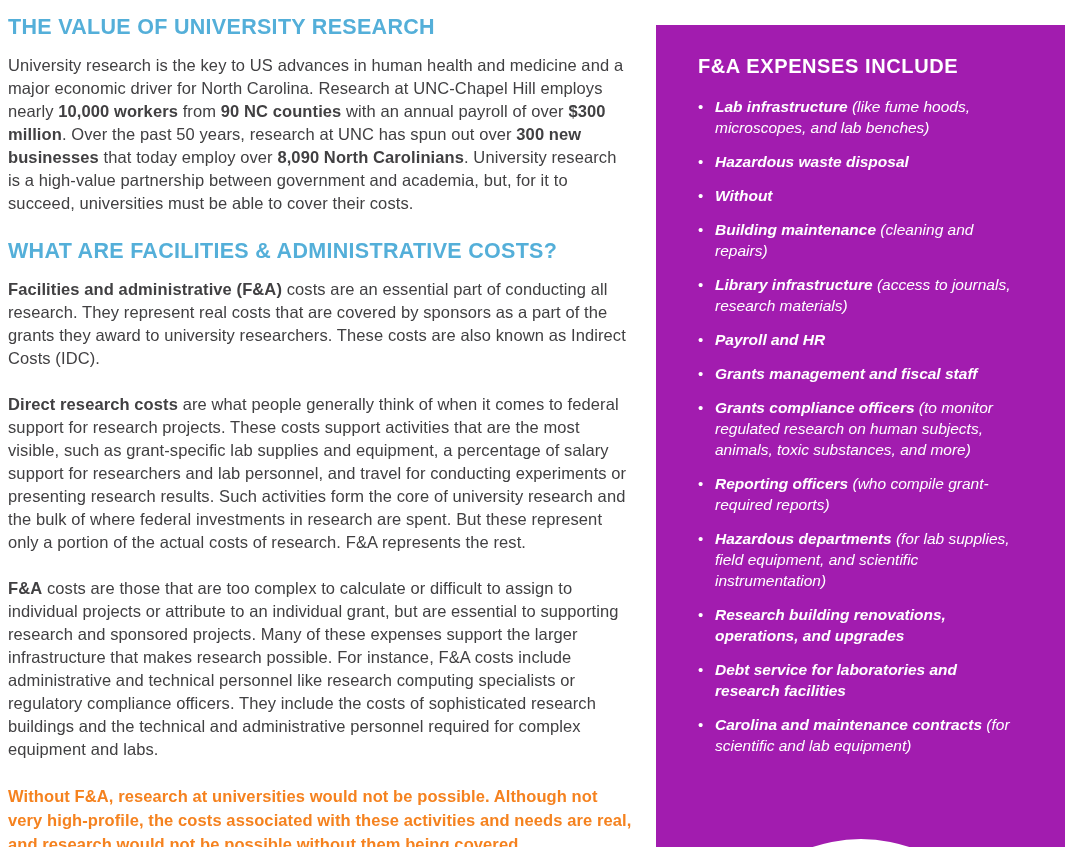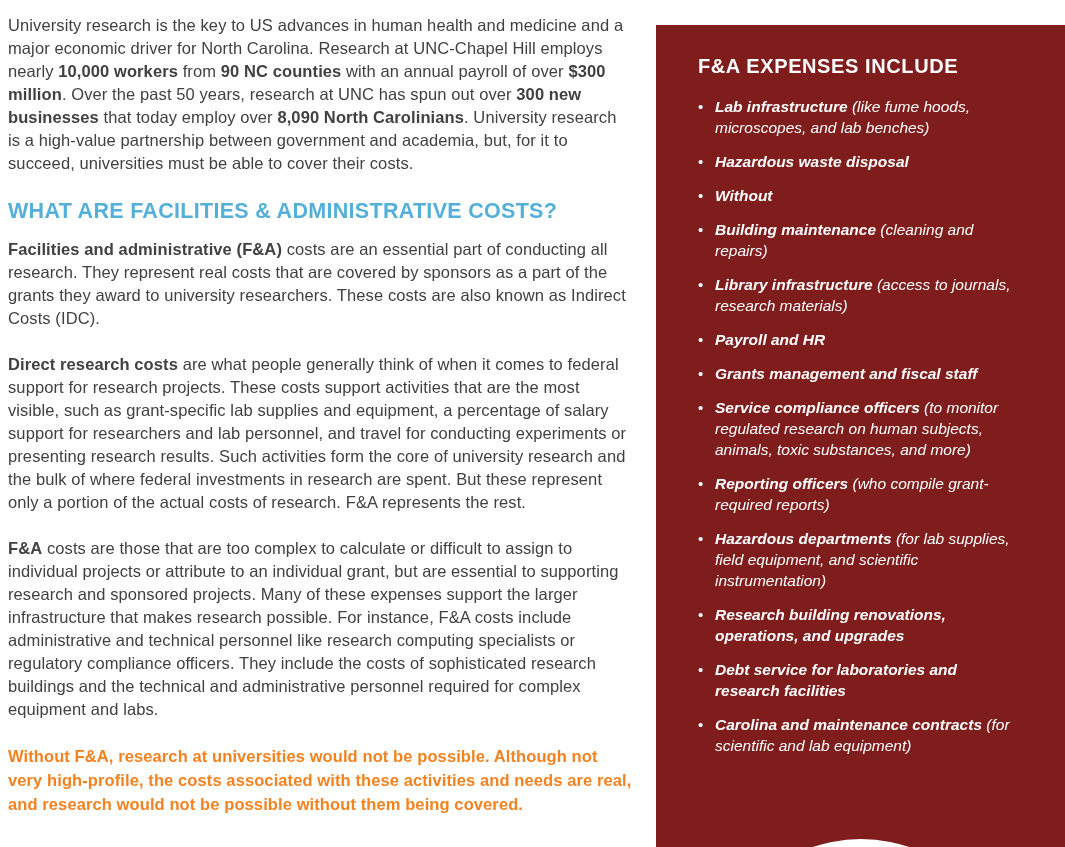--- a/index.html
+++ b/index.html
@@ -44,21 +44,21 @@
     letter-spacing: 0.1px;
     margin-top: 20px;
   }
   
   .panel {
     position: absolute;
     left: 656px;
     top: 25px;
     width: 409px;
     height: 822px;
-    background: #7f1d1d;
+    background: #a21caf;
     padding: 30px 40px 0 42px;
     overflow: hidden;
   }
   .panel-heading {
     color: #ffffff;
     font-size: 20px;
     font-weight: bold;
     letter-spacing: 0.6px;
     margin-bottom: 18px;
   }
@@ -91,41 +91,42 @@
     border-radius: 50%;
     background: #ffffff;
   }
 </style>
 </head>
 <body>
 
 <div class="page">
 
   <div class="left-col">
+    <h1 class="section-heading">THE VALUE OF UNIVERSITY RESEARCH</h1>
     <p class="para"><span>University research is the key to US advances in human health and medicine and a major economic driver for North Carolina. Research at UNC-Chapel Hill employs nearly </span><strong>10,000 workers</strong><span> from </span><strong>90 NC counties</strong><span> with an annual payroll of over </span><strong>$300 million</strong><span>. Over the past 50 years, research at UNC has spun out over </span><strong>300 new businesses</strong><span> that today employ over </span><strong>8,090 North Carolinians</strong><span>. University research is a high-value partnership between government and academia, but, for it to succeed, universities must be able to cover their costs.</span></p>
 
     <h1 class="section-heading second">WHAT ARE FACILITIES &amp; ADMINISTRATIVE COSTS?</h1>
     <p class="para"><strong>Facilities and administrative (F&amp;A)</strong><span> costs are an essential part of conducting all research. They represent real costs that are covered by sponsors as a part of the grants they award to university researchers. These costs are also known as Indirect Costs (IDC).</span></p>
     <p class="para"><strong>Direct research costs</strong><span> are what people generally think of when it comes to federal support for research projects. These costs support activities that are the most visible, such as grant-specific lab supplies and equipment, a percentage of salary support for researchers and lab personnel, and travel for conducting experiments or presenting research results. Such activities form the core of university research and the bulk of where federal investments in research are spent. But these represent only a portion of the actual costs of research. F&amp;A represents the rest.</span></p>
     <p class="para"><strong>F&amp;A</strong><span> costs are those that are too complex to calculate or difficult to assign to individual projects or attribute to an individual grant, but are essential to supporting research and sponsored projects. Many of these expenses support the larger infrastructure that makes research possible. For instance, F&amp;A costs include administrative and technical personnel like research computing specialists or regulatory compliance officers. They include the costs of sophisticated research buildings and the technical and administrative personnel required for complex equipment and labs.</span></p>
 
     <p class="callout">Without F&amp;A, research at universities would not be possible. Although not very high-profile, the costs associated with these activities and needs are real, and research would not be possible without them being covered.</p>
   </div>
 
   <aside class="panel">
     <h2 class="panel-heading">F&amp;A EXPENSES INCLUDE</h2>
     <ul class="expense-list" id="expense-list">
         <li><strong>Lab infrastructure</strong><span> (like fume hoods, microscopes, and lab benches)</span></li>
         <li><strong>Hazardous waste disposal</strong></li>
         <li><strong>Without</strong></li>
         <li><strong>Building maintenance</strong><span> (cleaning and repairs)</span></li>
         <li><strong>Library infrastructure</strong><span> (access to journals, research materials)</span></li>
         <li><strong>Payroll and HR</strong></li>
         <li><strong>Grants management and fiscal staff</strong></li>
-        <li><strong>Service compliance officers</strong><span> (to monitor regulated research on human subjects, animals, toxic substances, and more)</span></li>
+        <li><strong>Grants compliance officers</strong><span> (to monitor regulated research on human subjects, animals, toxic substances, and more)</span></li>
         <li><strong>Reporting officers</strong><span> (who compile grant-required reports)</span></li>
         <li><strong>Hazardous departments</strong><span> (for lab supplies, field equipment, and scientific instrumentation)</span></li>
         <li><strong>Research building renovations, operations, and upgrades</strong></li>
         <li><strong>Debt service for laboratories and research facilities</strong></li>
         <li><strong>Carolina and maintenance contracts</strong><span> (for scientific and lab equipment)</span></li>
       </ul>
     <div class="decor-circle"></div>
   </aside>
 
 </div>

